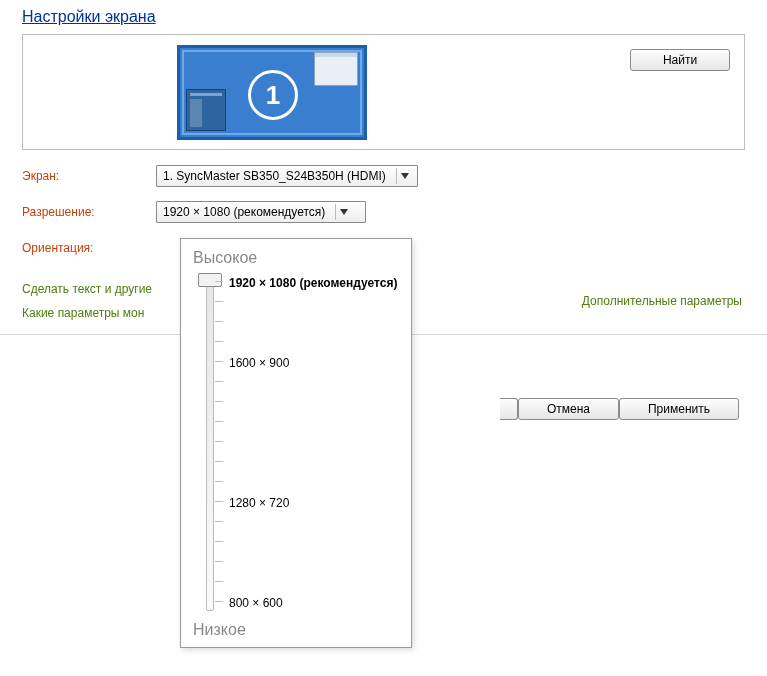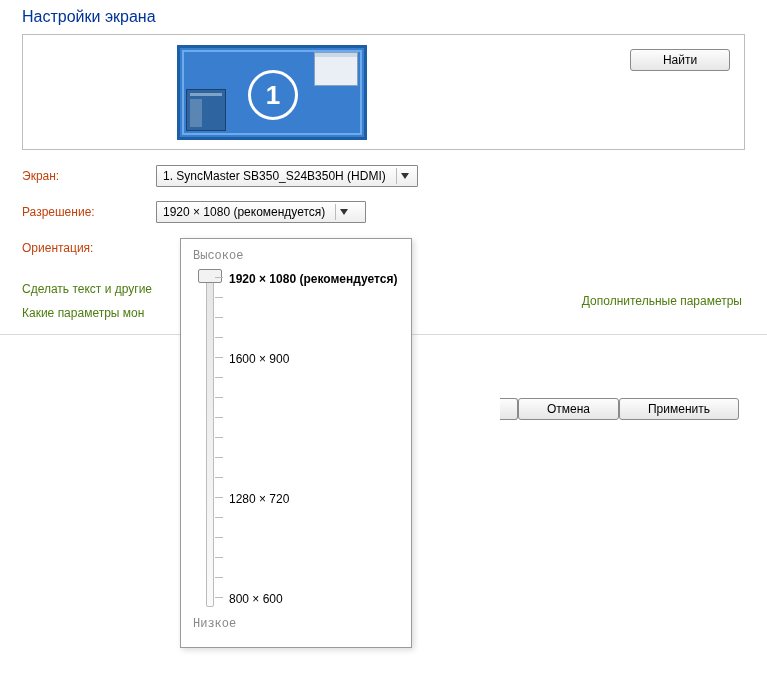--- a/index.html
+++ b/index.html
@@ -10,20 +10,21 @@
     background: #fff;
     font-family: "Segoe UI", Tahoma, sans-serif;
     font-size: 12px;
     color: #000;
     overflow: hidden;
   }
   .title {
     color: #003399;
     font-size: 16px;
     padding: 8px 0 8px 22px;
+    text-decoration: underline;
   }
   .panel {
     margin: 0 22px 8px 22px;
     border: 1px solid #bdbdbd;
     height: 114px;
     position: relative;
     background: #fff;
   }
   .monitor-preview {
     position: absolute;
@@ -167,22 +168,21 @@
     width: 232px;
     height: 410px;
     background: #fff;
     border: 1px solid #9a9a9a;
     box-shadow: 2px 2px 6px rgba(0,0,0,.15);
     padding: 10px 12px 8px 12px;
     box-sizing: border-box;
   }
   .popup .hi, .popup .lo {
     color: #888;
-    font-size: 12px;
-    font-family: Liberation Mono, monospace;
+    font-size: 16px;
   }
   .popup .hi { margin-bottom: 4px; }
   .popup .lo { margin-top: 2px; }
   .slider-box {
     position: relative;
     height: 348px;
     margin: 4px 0 2px 0;
   }
   .track {
     position: absolute;

